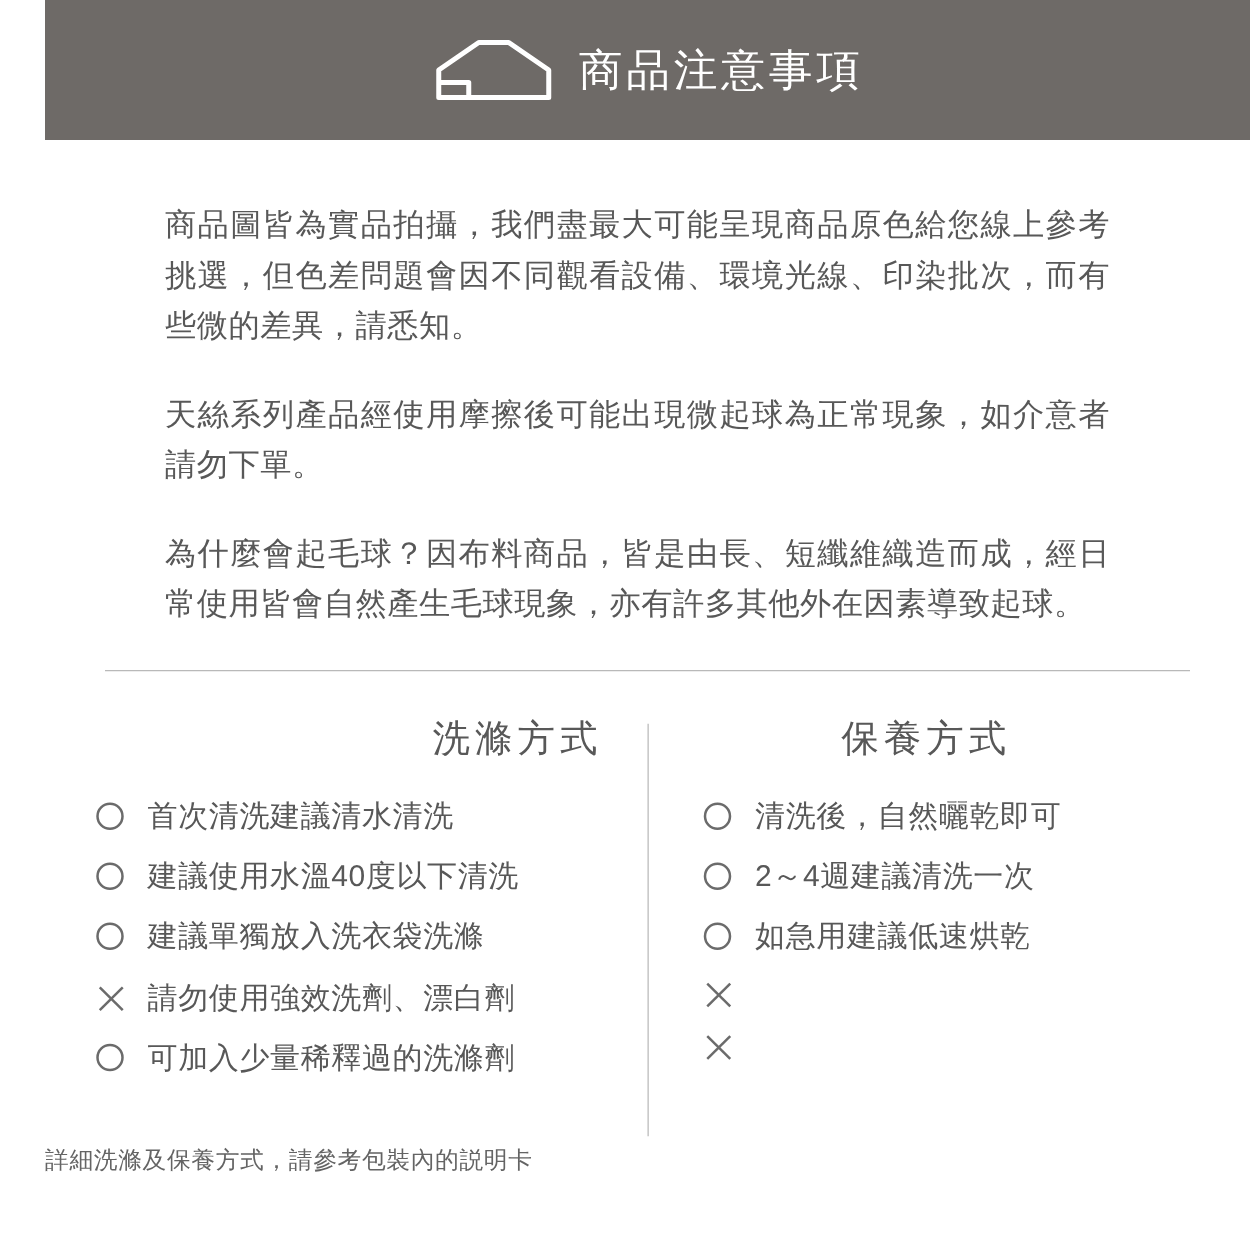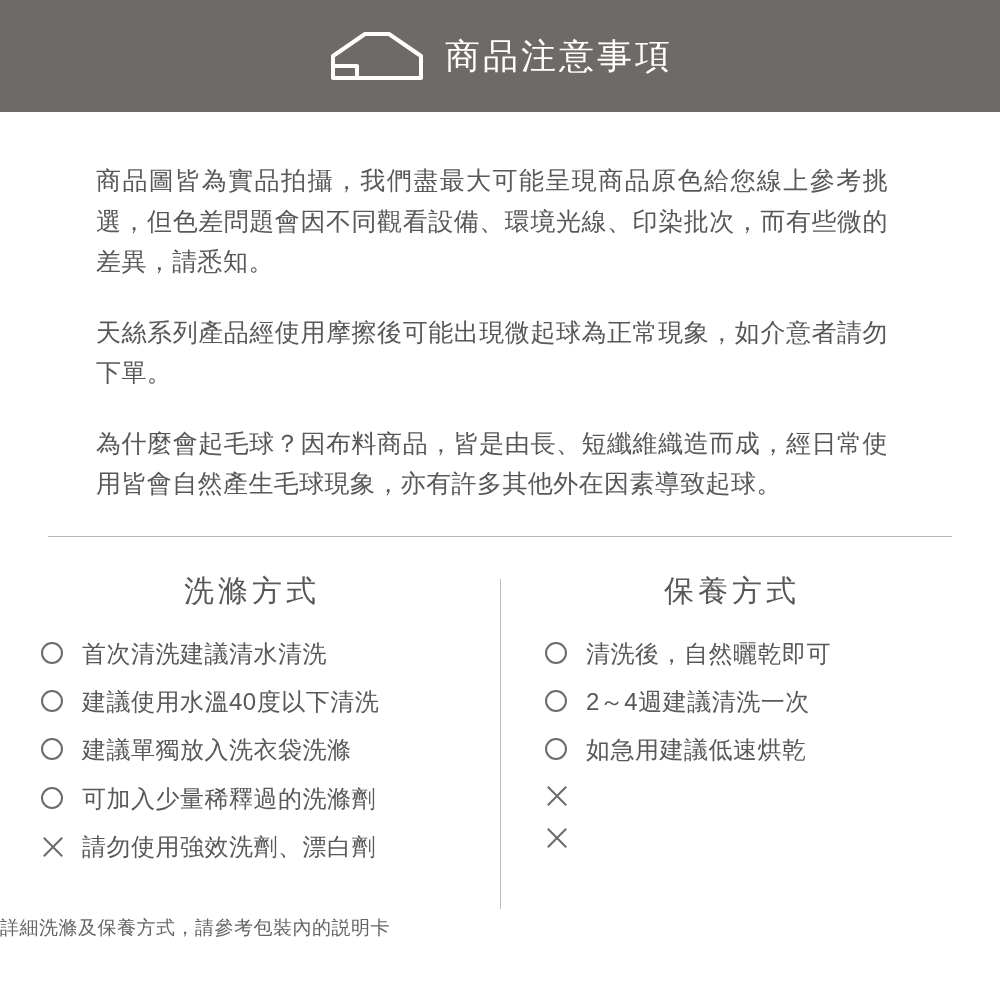--- a/index.html
+++ b/index.html
@@ -13,20 +13,21 @@
     font-family: "Liberation Sans", "DejaVu Sans", sans-serif;
     color: #5f5f5f;
     overflow: hidden;
   }
 
   .page {
     position: relative;
     width: 1000px;
     height: 976px;
     box-sizing: border-box;
+    padding-left: 36px;
   }
 
   
   .header {
     height: 112px;
     background: #6e6a67;
     display: flex;
     align-items: center;
     justify-content: center;
     gap: 18px;
@@ -95,20 +96,21 @@
   }
   .col-title {
     text-align: center;
     font-size: 30px;
     letter-spacing: 4px;
     color: #585858;
     margin-bottom: 26px;
   }
   .col-left .col-title {
     padding-right: 6px;
+    text-align: right;
   }
   .col-right .col-title {
     padding-right: 40px;
   }
 
   ul.list {
     list-style: none;
     margin: 0;
     padding: 0;
   }
@@ -195,26 +197,26 @@
         </li>
         <li>
           <span class="mark circle"></span>
           <span>建議使用水溫40度以下清洗</span>
         </li>
         <li>
           <span class="mark circle"></span>
           <span>建議單獨放入洗衣袋洗滌</span>
         </li>
         <li>
-          <span class="mark circle"></span>
-          <span>可加入少量稀釋過的洗滌劑</span>
-        </li>
-        <li>
           <span class="mark cross"></span>
           <span>請勿使用強效洗劑、漂白劑</span>
+        </li>
+        <li>
+          <span class="mark circle"></span>
+          <span>可加入少量稀釋過的洗滌劑</span>
         </li>
       </ul>
     </div>
 
     <div class="col col-right">
       <div class="col-title">保養方式</div>
       <ul class="list">
         <li>
           <span class="mark circle"></span>
           <span>清洗後，自然曬乾即可</span>

